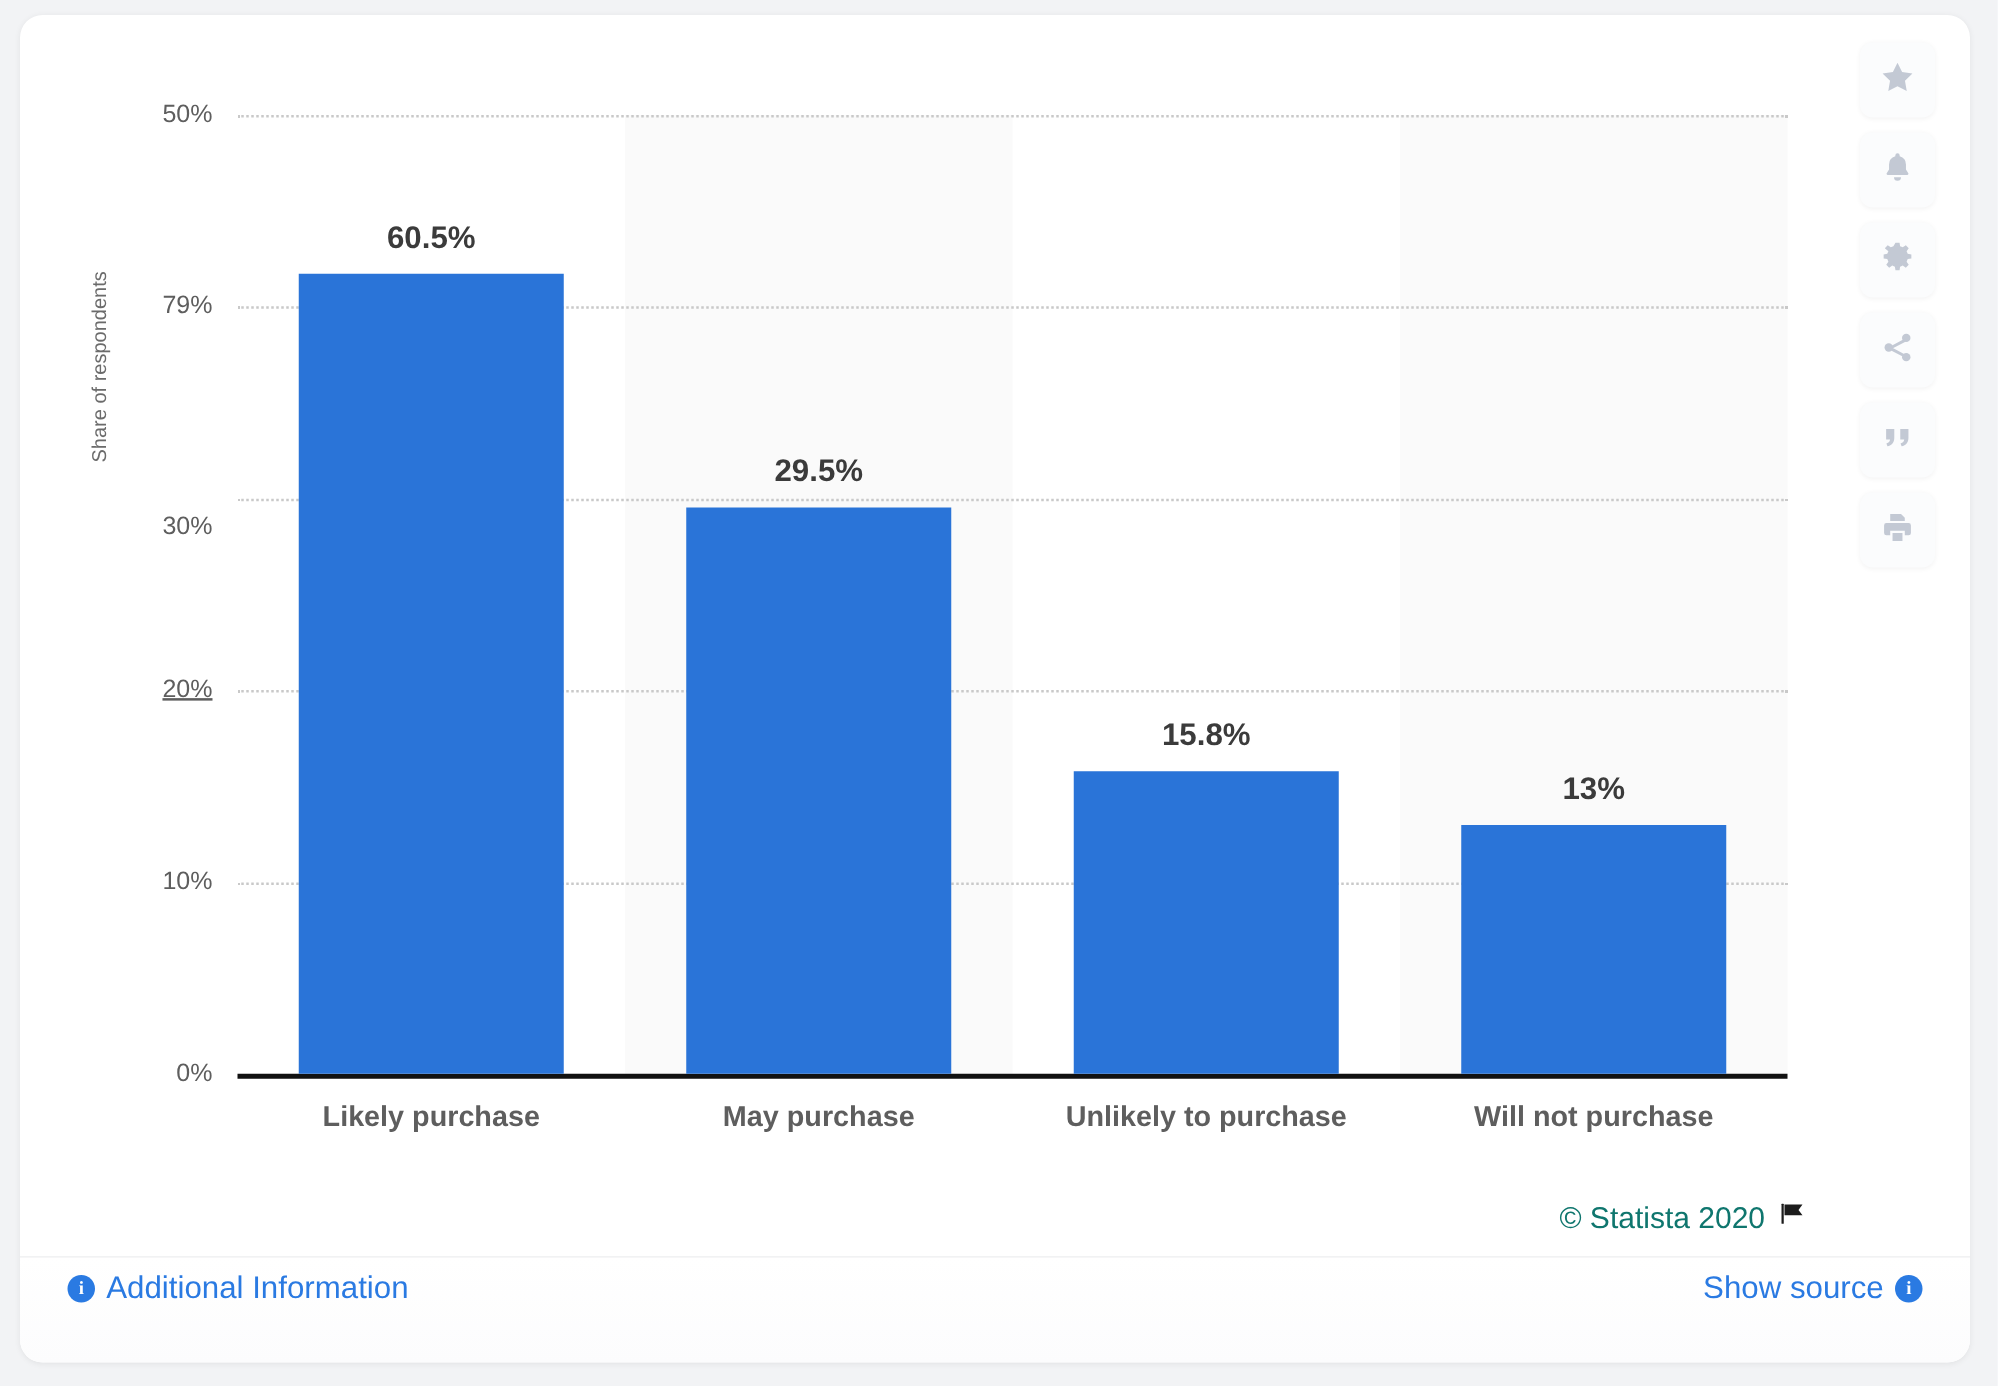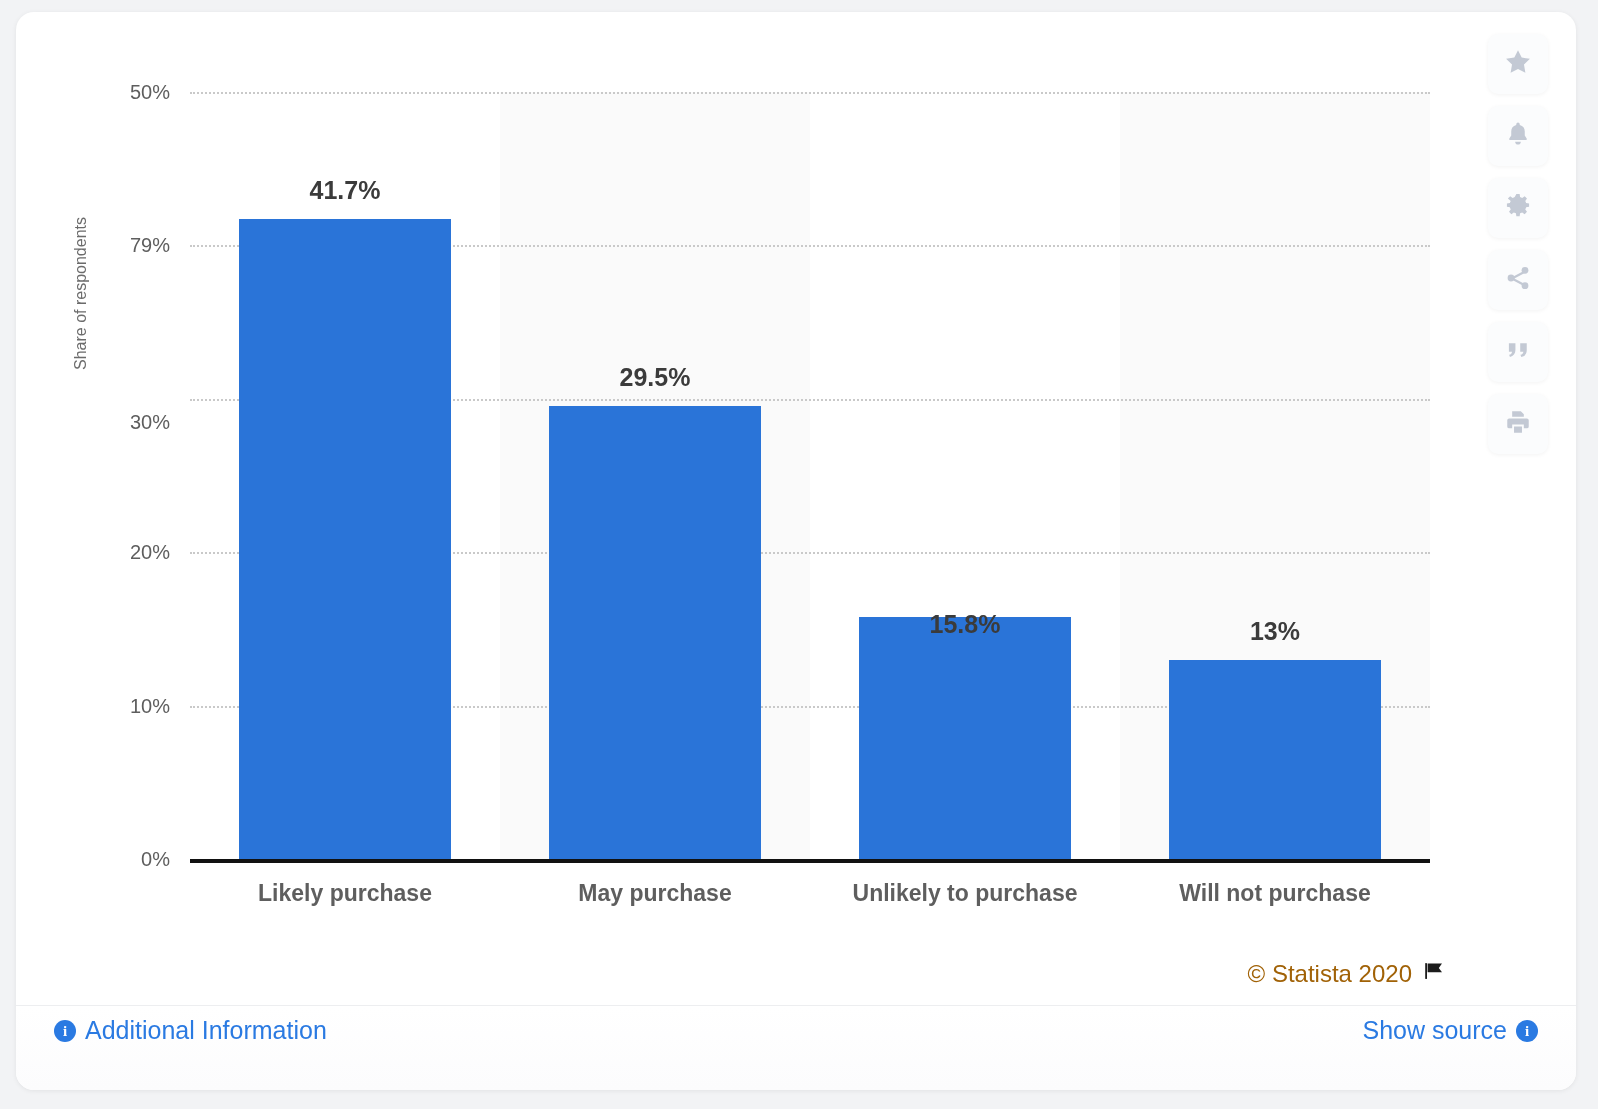--- a/index.html
+++ b/index.html
@@ -145,21 +145,21 @@
   }
 
   .rail-btn svg { fill: #c3c9d4; }
 
   
   #copyright {
     position: absolute;
     right: 130px;
     top: 947px;
     font-size: 24px;
-    color: #a16207;
+    color: #0f766e;
     white-space: nowrap;
     display: flex;
     align-items: center;
     gap: 10px;
   }
 
   #footer {
     position: absolute;
     left: 0;
     top: 1050px;
@@ -211,45 +211,45 @@
 
 <div id="card">
 
   <div id="chart-area">
 
     <div id="y-axis-title">Share of respondents</div>
 
     <div id="y-ticks">
         <div class="y-tick" style="top: 847px;">0%</div>
         <div class="y-tick" style="top: 693.6px;">10%</div>
-        <div class="y-tick" style="top: 540.2px;">20%</div>
+        <div class="y-tick" style="top: 540.2px; text-decoration: underline;">20%</div>
         <div class="y-tick" style="top: 410px;">30%</div>
         <div class="y-tick" style="top: 233.4px;">79%</div>
         <div class="y-tick" style="top: 80px;">50%</div>
       </div>
 
     <div id="plot">
         <div class="band" style="left: 310px; width: 310px;"></div>
         <div class="band" style="left: 930px; width: 310px;"></div>
         <div class="gridline" style="top: 613.6px;"></div>
         <div class="gridline" style="top: 460.2px;"></div>
         <div class="gridline" style="top: 306.8px;"></div>
         <div class="gridline" style="top: 153.4px;"></div>
         <div class="gridline" style="top: 0px;"></div>
       </div>
 
     <div id="axis-line"></div>
 
     <div id="bars-layer">
         <div class="bar" style="left: 223px; width: 212px; height: 639.678px; bottom: 88px; position: absolute; background: rgb(42, 116, 216);"></div>
-        <div class="bar-value" style="left: 209px; width: 240px; top: 164.322px;">41.7%</div>
+        <div class="bar-value" style="left: 209px; width: 240px; top: 164.322px;">60.5%</div>
         <div class="bar" style="left: 533px; width: 212px; height: 452.53px; bottom: 88px; position: absolute; background: rgb(42, 116, 216);"></div>
         <div class="bar-value" style="left: 519px; width: 240px; top: 351.47px;">29.5%</div>
         <div class="bar" style="left: 843px; width: 212px; height: 242.372px; bottom: 88px; position: absolute; background: rgb(42, 116, 216);"></div>
-        <div class="bar-value" style="left: 829px; width: 240px; top: 561.628px; margin-top: 36px;">15.8%</div>
+        <div class="bar-value" style="left: 829px; width: 240px; top: 561.628px;">15.8%</div>
         <div class="bar" style="left: 1153px; width: 212px; height: 199.42px; bottom: 88px; position: absolute; background: rgb(42, 116, 216);"></div>
         <div class="bar-value" style="left: 1139px; width: 240px; top: 604.58px;">13%</div>
       </div>
     <div id="cats-layer">
         <div class="cat-label" style="left: 169px; width: 320px; top: 868px;">Likely purchase</div>
         <div class="cat-label" style="left: 479px; width: 320px; top: 868px;">May purchase</div>
         <div class="cat-label" style="left: 789px; width: 320px; top: 868px;">Unlikely to purchase</div>
         <div class="cat-label" style="left: 1099px; width: 320px; top: 868px;">Will not purchase</div>
       </div>
   </div>

